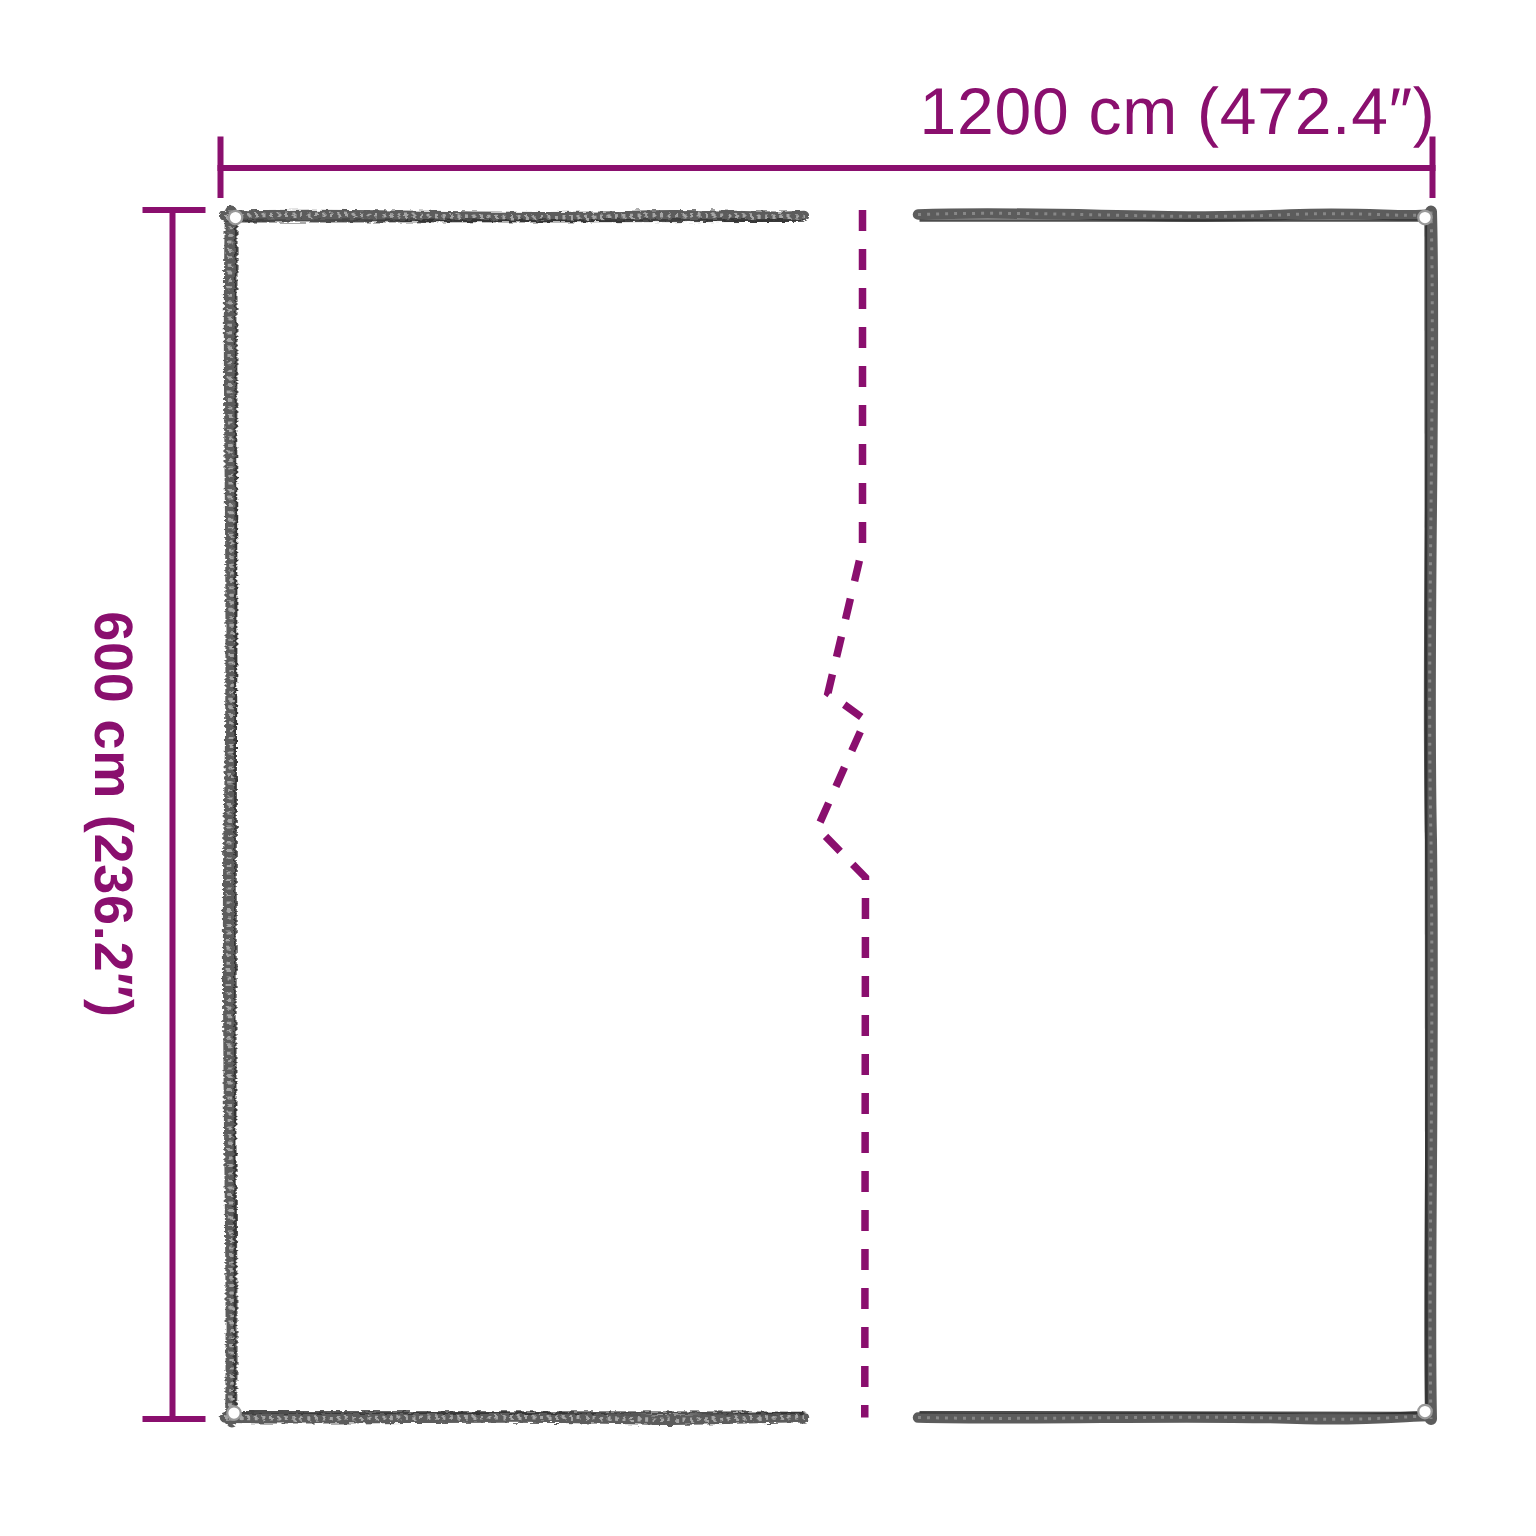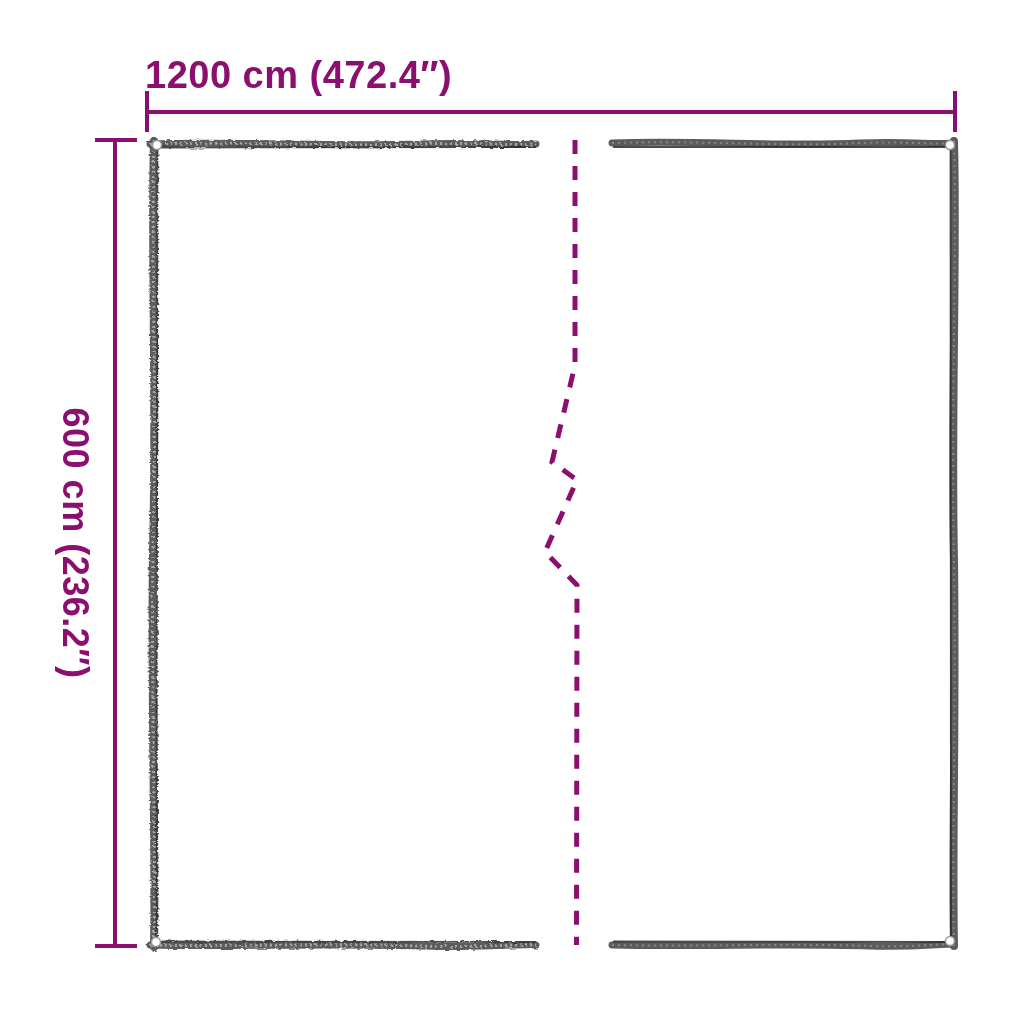--- a/index.html
+++ b/index.html
@@ -14,22 +14,22 @@
   .stage{
     position:relative;width:1024px;height:1024px;background:var(--background);
     overflow:hidden;font-family:"Liberation Sans",sans-serif;
   }
   
   .h-line{position:absolute;left:145px;top:110px;width:812px;height:4px;background:var(--accent);}
   .tick-v{position:absolute;top:91px;width:4px;height:41px;background:var(--accent);}
   .tick-v.left{left:145px;}
   .tick-v.right{left:953px;}
   .top-label{
-    position:absolute;left:145px;top:55px;width:812px;text-align:left;
-    font-weight:700;font-size:38px;line-height:40px;color:var(--accent);
+    position:absolute;left:145px;top:55px;width:812px;text-align:right;
+    font-weight:400;font-size:44px;line-height:40px;color:var(--accent);
     letter-spacing:0.5px;
   }
   .v-line{position:absolute;left:113px;top:140px;width:4px;height:808px;background:var(--accent);}
   .tick-h{position:absolute;left:95px;width:42px;height:4px;background:var(--accent);}
   .tick-h.top{top:138px;}
   .tick-h.bottom{top:944px;}
   .left-label{
     position:absolute;left:75px;top:543px;
     transform:translate(-50%,-50%) rotate(90deg);
     white-space:nowrap;

